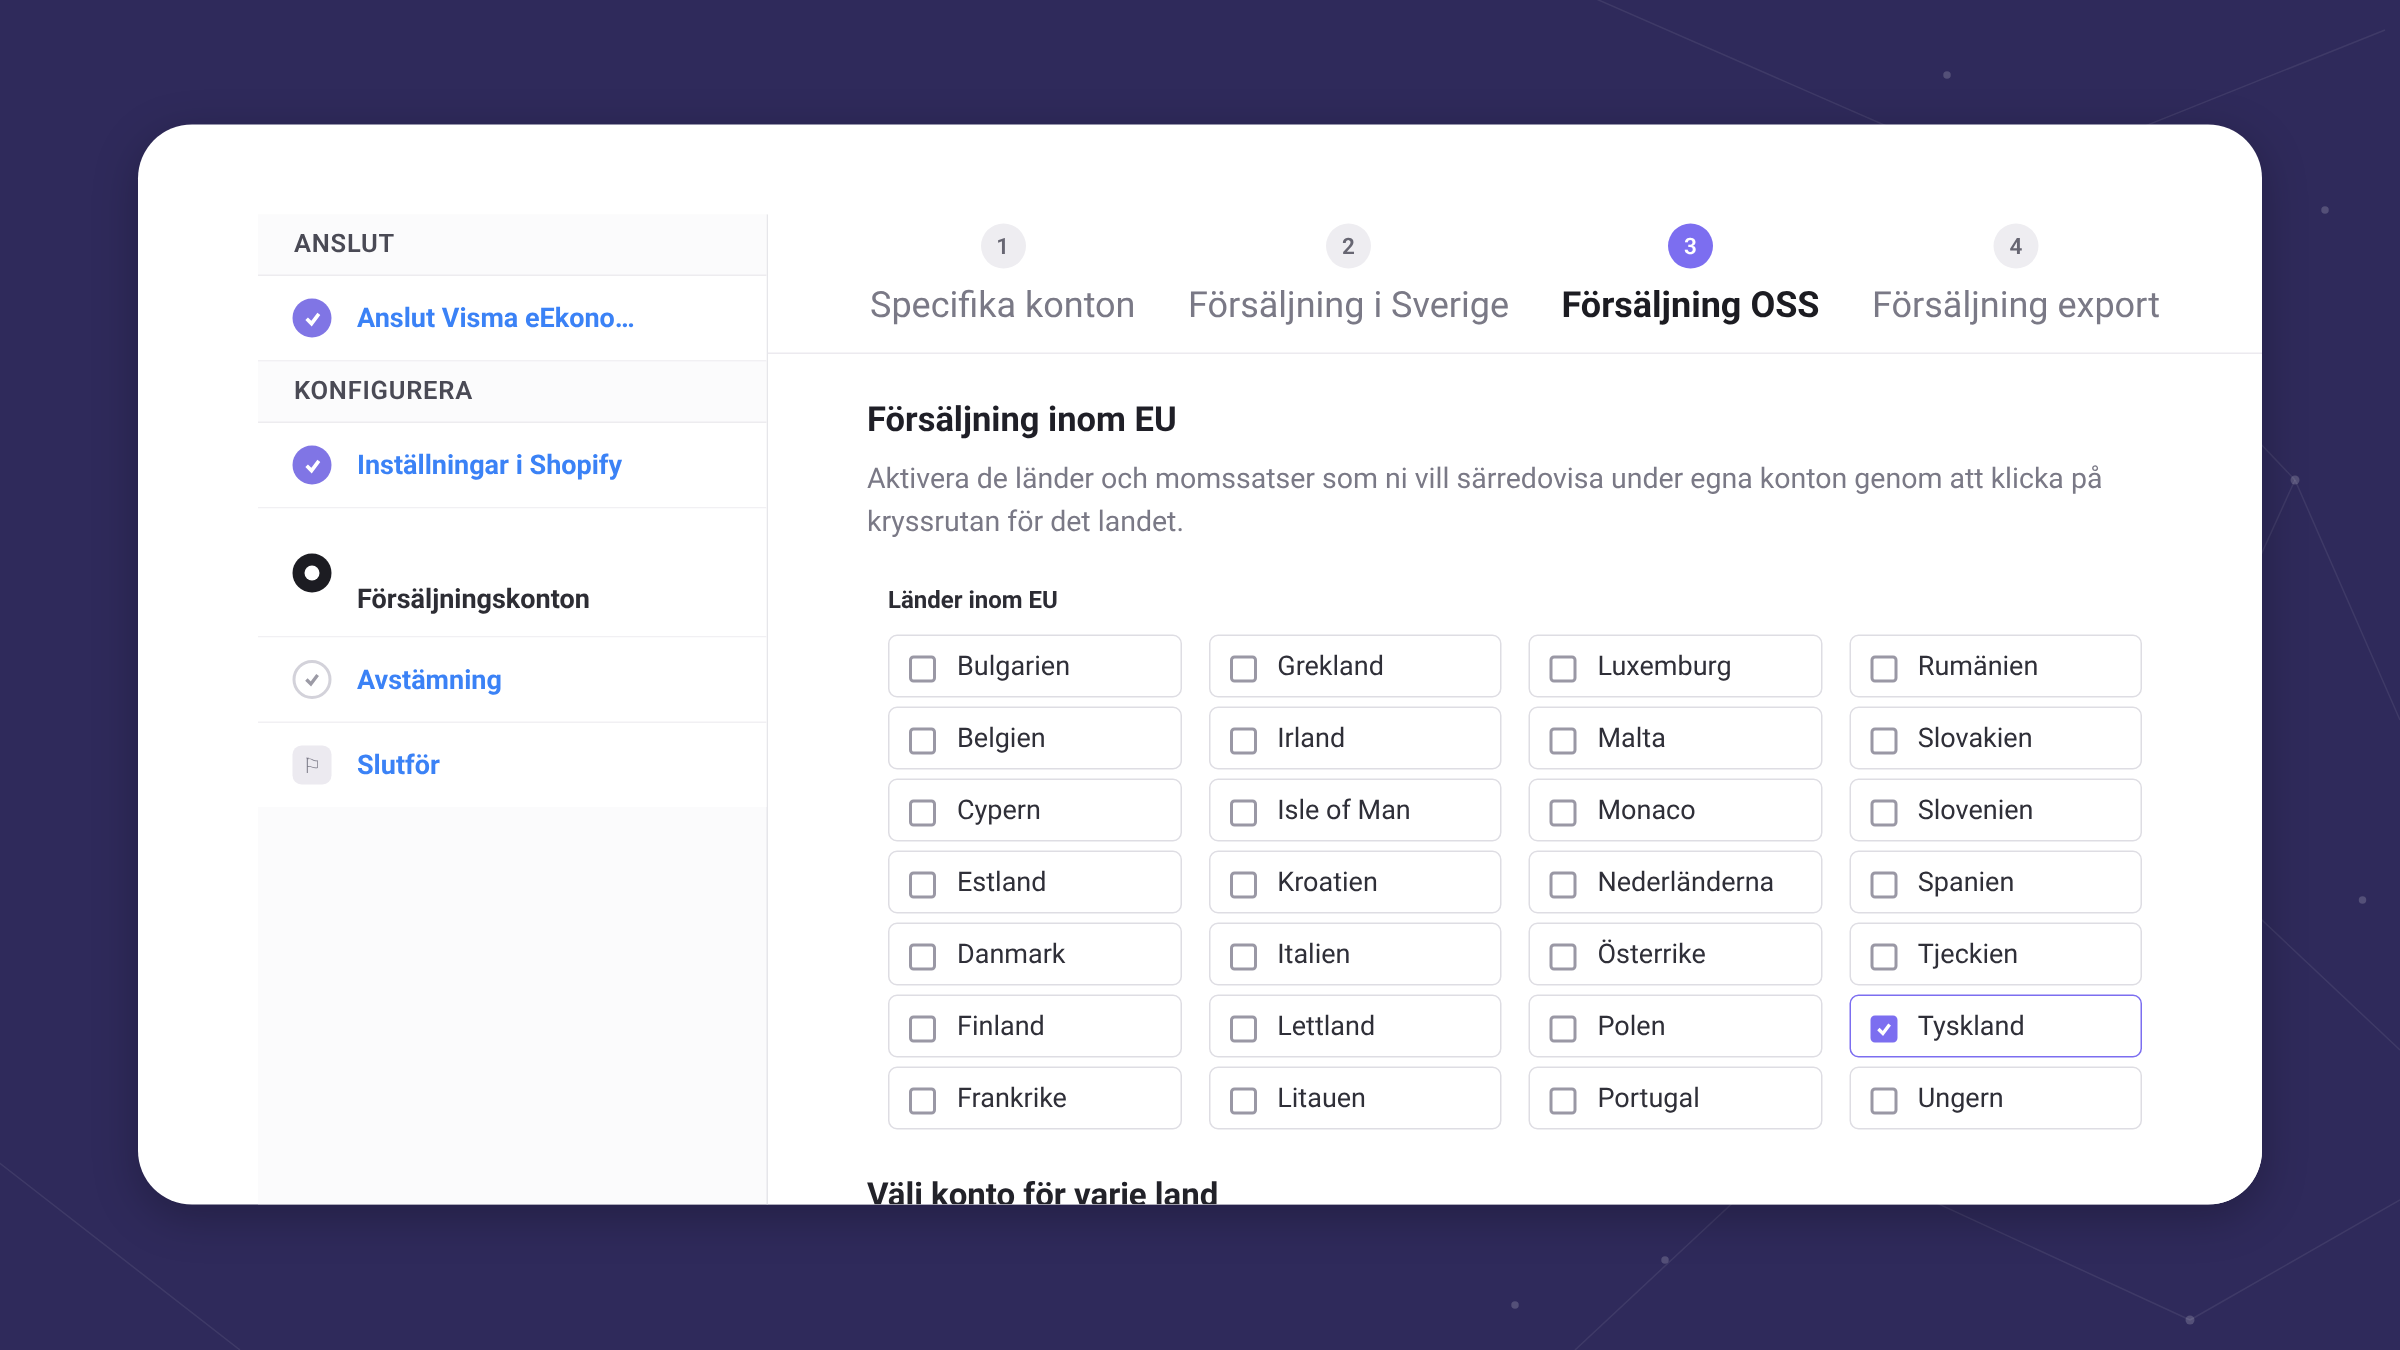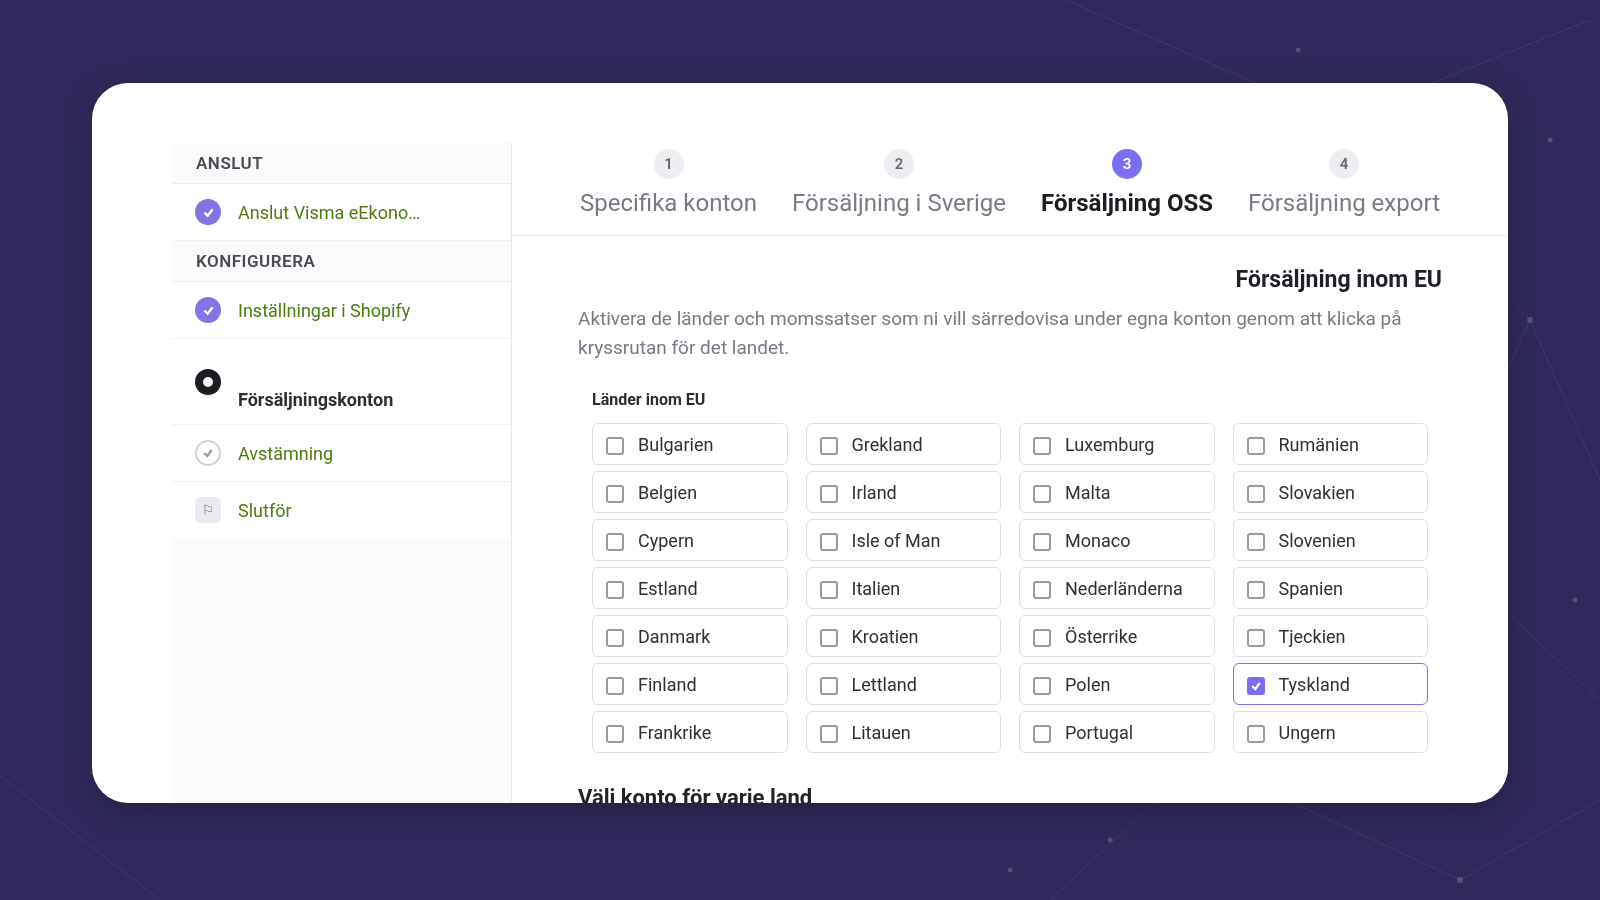--- a/index.html
+++ b/index.html
@@ -61,21 +61,21 @@
     border-bottom: 1px solid #f1f0f3;
     position: relative;
   }
   .side-item .icon-wrap {
     width: 28px; height: 28px;
     display: flex; align-items: center; justify-content: center;
     flex-shrink: 0;
   }
   .side-item .label { flex: 1; white-space: nowrap; overflow: hidden; text-overflow: ellipsis; }
   .side-item.active .label { font-weight: 700; margin-top: 36px; }
-  .side-item.muted .label { color: #4d7c0f; font-weight: 400; }
+  .side-item.muted .label { color: #3b82f6; font-weight: 700; }
   .side-item.no-border { border-bottom: none; }
 
   .badge-check-filled {
     width: 26px; height: 26px; border-radius: 50%;
     background: #8075e5;
     display: flex; align-items: center; justify-content: center;
   }
   .badge-check-filled svg { width: 13px; height: 13px; stroke: #fff; stroke-width: 3; fill: none; }
   .badge-bullet {
     width: 26px; height: 26px; border-radius: 50%;
@@ -144,21 +144,20 @@
   .content {
     padding: 30px 66px 0 66px;
     overflow: hidden;
     flex: 1;
   }
   .content h2 {
     font-size: 23px;
     font-weight: 700;
     color: #1f1f27;
     margin-bottom: 12px;
-    text-align: right;
   }
   .content p.desc {
     font-size: 19px;
     line-height: 1.5;
     color: #7a7986;
     margin-bottom: 28px;
     max-width: 880px;
   }
   .sub-label {
     font-size: 16px;
@@ -358,25 +357,25 @@
             <div class="country-item">
               <span class="chk"></span>
               <span>Irland</span>
             </div>
             <div class="country-item">
               <span class="chk"></span>
               <span>Isle of Man</span>
             </div>
             <div class="country-item">
               <span class="chk"></span>
+              <span>Kroatien</span>
+            </div>
+            <div class="country-item">
+              <span class="chk"></span>
               <span>Italien</span>
-            </div>
-            <div class="country-item">
-              <span class="chk"></span>
-              <span>Kroatien</span>
             </div>
             <div class="country-item">
               <span class="chk"></span>
               <span>Lettland</span>
             </div>
             <div class="country-item">
               <span class="chk"></span>
               <span>Litauen</span>
             </div>
             <div class="country-item">

